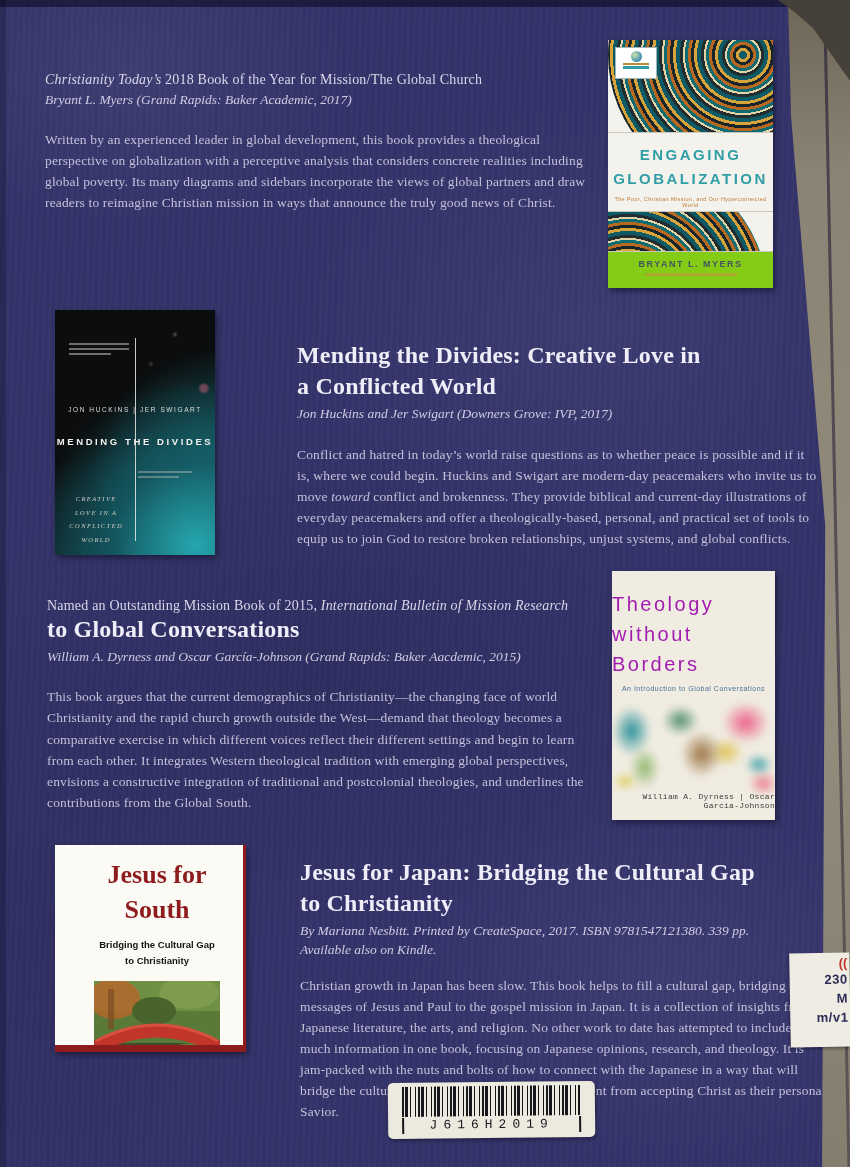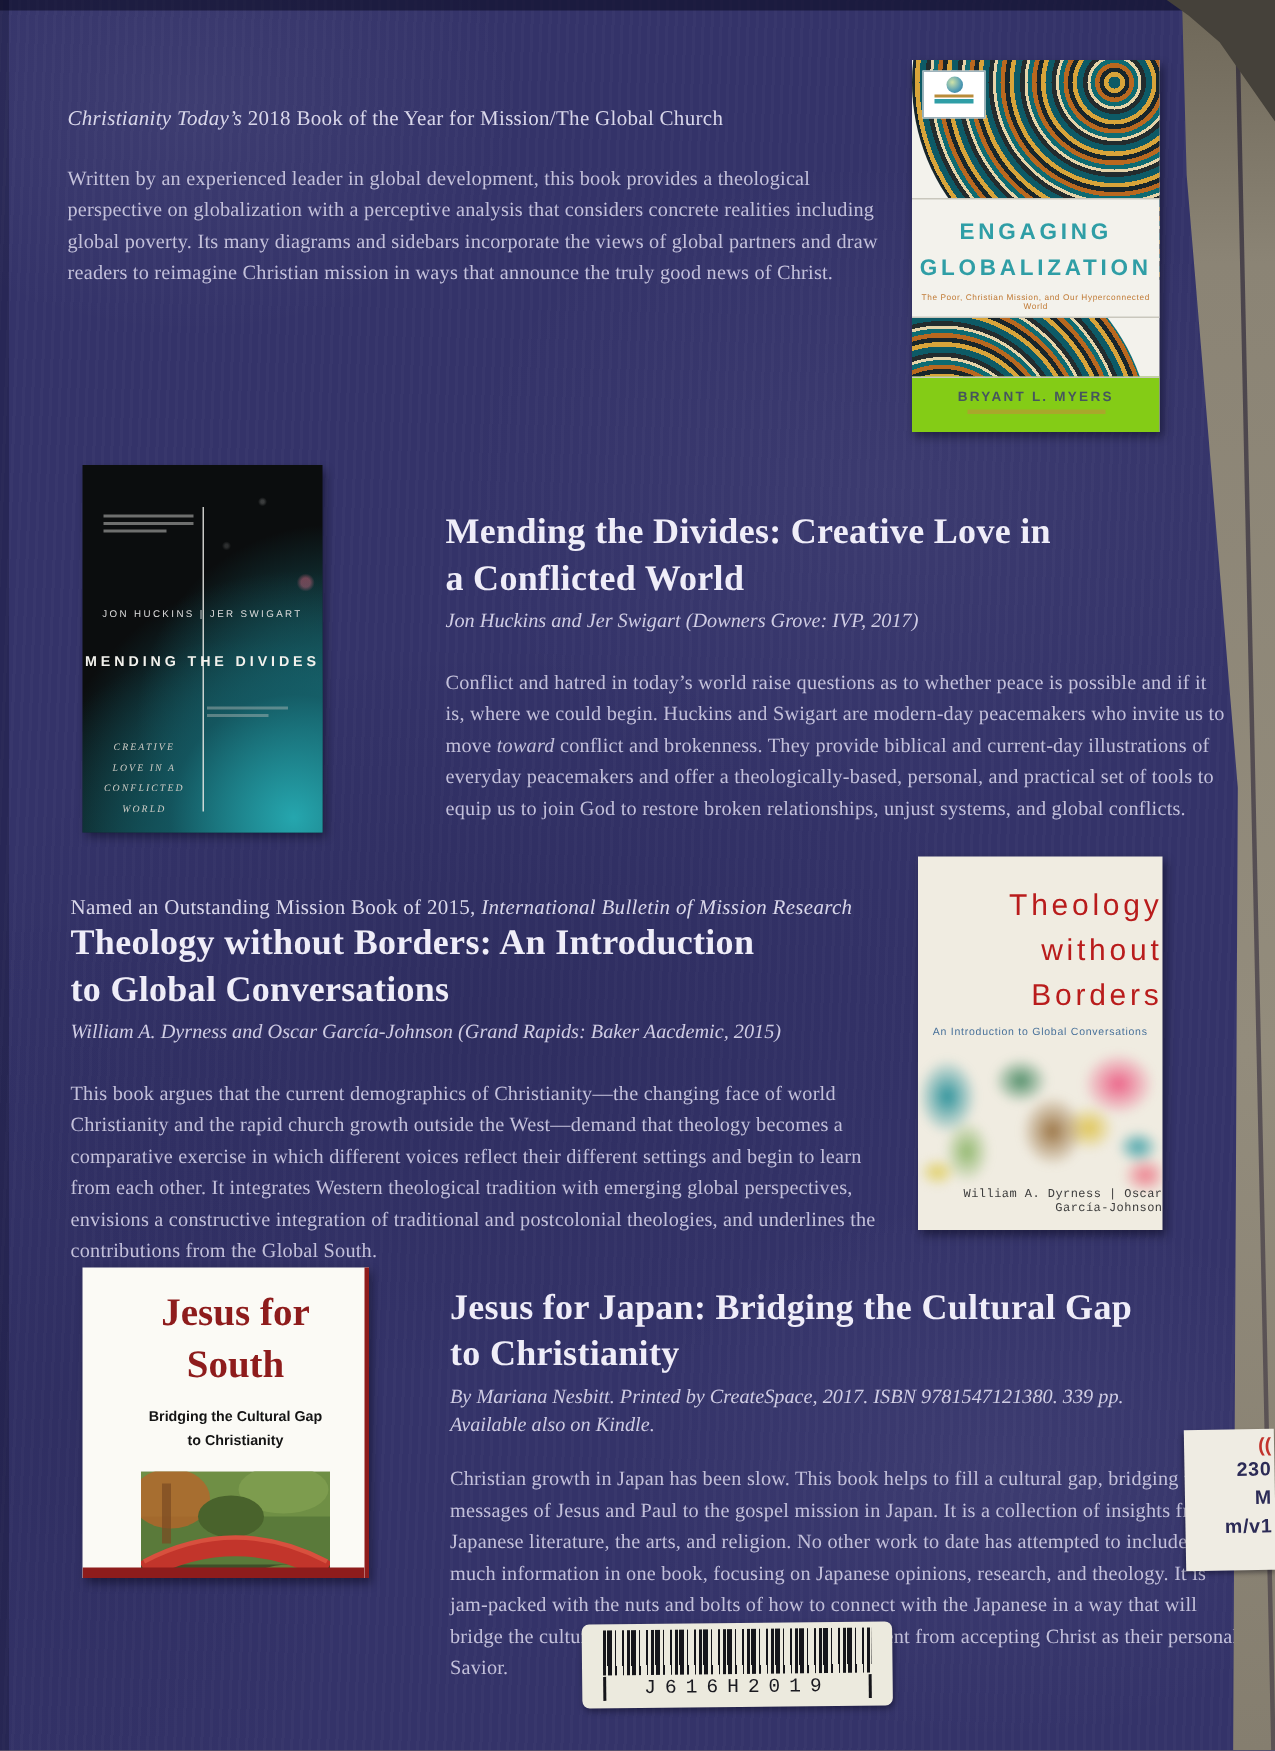--- a/index.html
+++ b/index.html
@@ -95,22 +95,22 @@
   .md-title{position:absolute;left:0;right:0;top:126px;text-align:center;
     font-family:"Liberation Sans",sans-serif;font-size:9.5px;font-weight:bold;
     letter-spacing:2.6px;color:#f2f1ec;}
   .md-foreword{position:absolute;left:52%;top:158px;width:42%;}
   .md-foreword .bar{height:2px;background:rgba(200,200,195,.4);margin:3px 0;width:80%;}
   .md-sub{position:absolute;left:6px;top:182px;width:44%;text-align:center;
     font-style:italic;font-size:6.5px;letter-spacing:1.4px;line-height:2.1;color:#cfcdc6;}
 
   
   .cover-theology{left:612px;top:571px;width:163px;height:249px;background:#f0ece1;}
-  .tw-title{margin-top:18px;text-align:right;font-family:"Liberation Sans",sans-serif;
-    color:#b91c1c;font-size:20px;letter-spacing:2.5px;line-height:1.5;}
+  .tw-title{margin-top:18px;text-align:left;font-family:"Liberation Sans",sans-serif;
+    color:#a21caf;font-size:20px;letter-spacing:2.5px;line-height:1.5;}
   .tw-sub{text-align:center;font-family:"Liberation Sans",sans-serif;color:#48719a;
     font-size:7px;letter-spacing:.5px;margin-top:6px;}
   .tw-map{position:absolute;left:0;right:0;top:118px;height:105px;filter:blur(3px);
     background-image:
       radial-gradient(ellipse 28px 36px at 12% 40%, rgba(32,140,150,.95), transparent 70%),
       radial-gradient(ellipse 22px 30px at 20% 75%, rgba(120,170,80,.8), transparent 70%),
       radial-gradient(ellipse 26px 22px at 42% 30%, rgba(60,130,90,.9), transparent 70%),
       radial-gradient(ellipse 30px 34px at 55% 62%, rgba(150,110,60,.95), transparent 70%),
       radial-gradient(ellipse 34px 30px at 82% 32%, rgba(235,90,130,.95), transparent 70%),
       radial-gradient(ellipse 24px 22px at 70% 60%, rgba(220,190,60,.85), transparent 70%),
@@ -156,20 +156,21 @@
 </style>
 </head>
 <body>
 
 <div class="page">
 
   <div class="book-section" style="left:45px;top:72px;width:560px;">
     <div class="eyebrow">
       <span class="it">Christianity Today’s</span><span> 2018 Book of the Year for Mission/The Global Church</span>
     </div>
+    <div class="byline">Bryant L. Myers (Grand Rapids: Baker Academic, 2017)</div>
     <div class="desc" style="width:552px;">Written by an experienced leader in global development, this book provides a theological perspective on globalization with a perceptive analysis that considers concrete realities including global poverty. Its many diagrams and sidebars incorporate the views of global partners and draw readers to reimagine Christian mission in ways that announce the truly good news of Christ.</div>
   </div>
 
   <div class="cover cover-engaging">
     <div class="basket basket-top"></div>
     <div class="basket basket-bottom"></div>
     <div class="eg-logo">
       <div class="eg-logo-globe"></div>
       <div class="eg-logo-bar"></div>
       <div class="eg-logo-bar2"></div>
@@ -217,21 +218,20 @@
     <div class="desc" style="width:522px;">
       <span>Conflict and hatred in today’s world raise questions as to whether peace is possible and if it is, where we could begin. Huckins and Swigart are modern-day peacemakers who invite us to move </span><span class="it">toward</span><span> conflict and brokenness. They provide biblical and current-day illustrations of everyday peacemakers and offer a theologically-based, personal, and practical set of tools to equip us to join God to restore broken relationships, unjust systems, and global conflicts.</span>
     </div>
   </div>
 
   <div class="book-section" style="left:47px;top:598px;width:560px;">
     <div class="eyebrow">
       <span>Named an Outstanding Mission Book of 2015, </span><span class="it">International Bulletin of Mission Research</span>
     </div>
     <div class="title">
-      <div>Theology without Borders: An Introduction</div>
       <div>to Global Conversations</div>
     </div>
     <div class="byline">William A. Dyrness and Oscar García-Johnson (Grand Rapids: Baker Aacdemic, 2015)</div>
     <div class="desc" style="width:548px;">This book argues that the current demographics of Christianity—the changing face of world Christianity and the rapid church growth outside the West—demand that theology becomes a comparative exercise in which different voices reflect their different settings and begin to learn from each other. It integrates Western theological tradition with emerging global perspectives, envisions a constructive integration of traditional and postcolonial theologies, and underlines the contributions from the Global South.</div>
   </div>
 
   <div class="cover cover-theology">
     <div class="tw-title">
       <div>Theology</div>
       <div>without</div>

